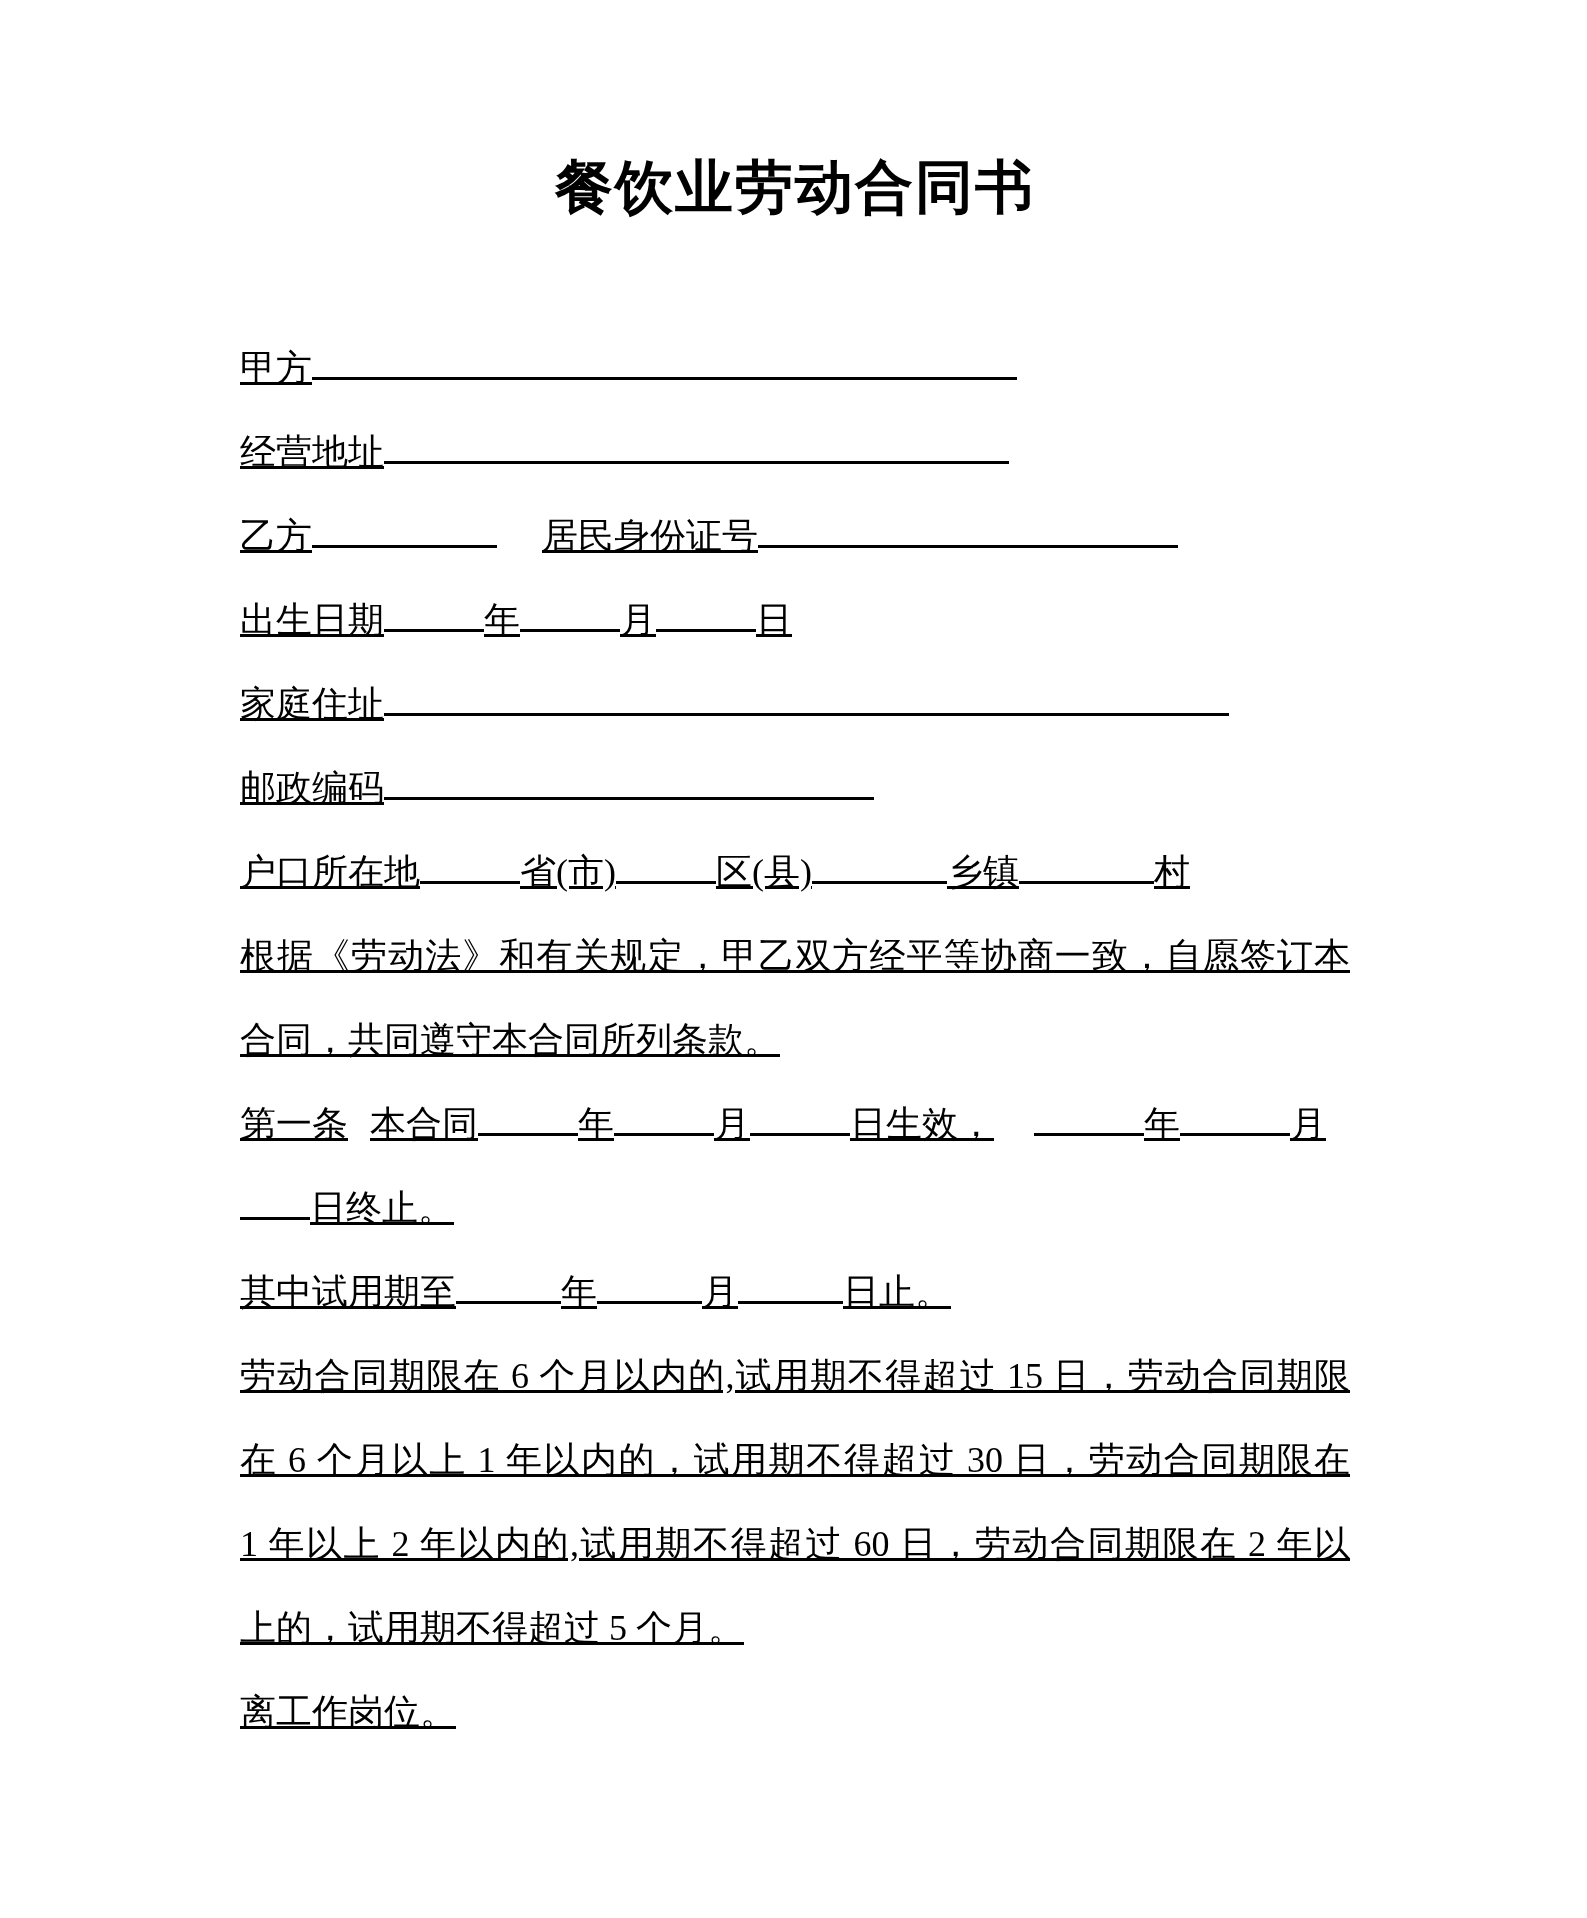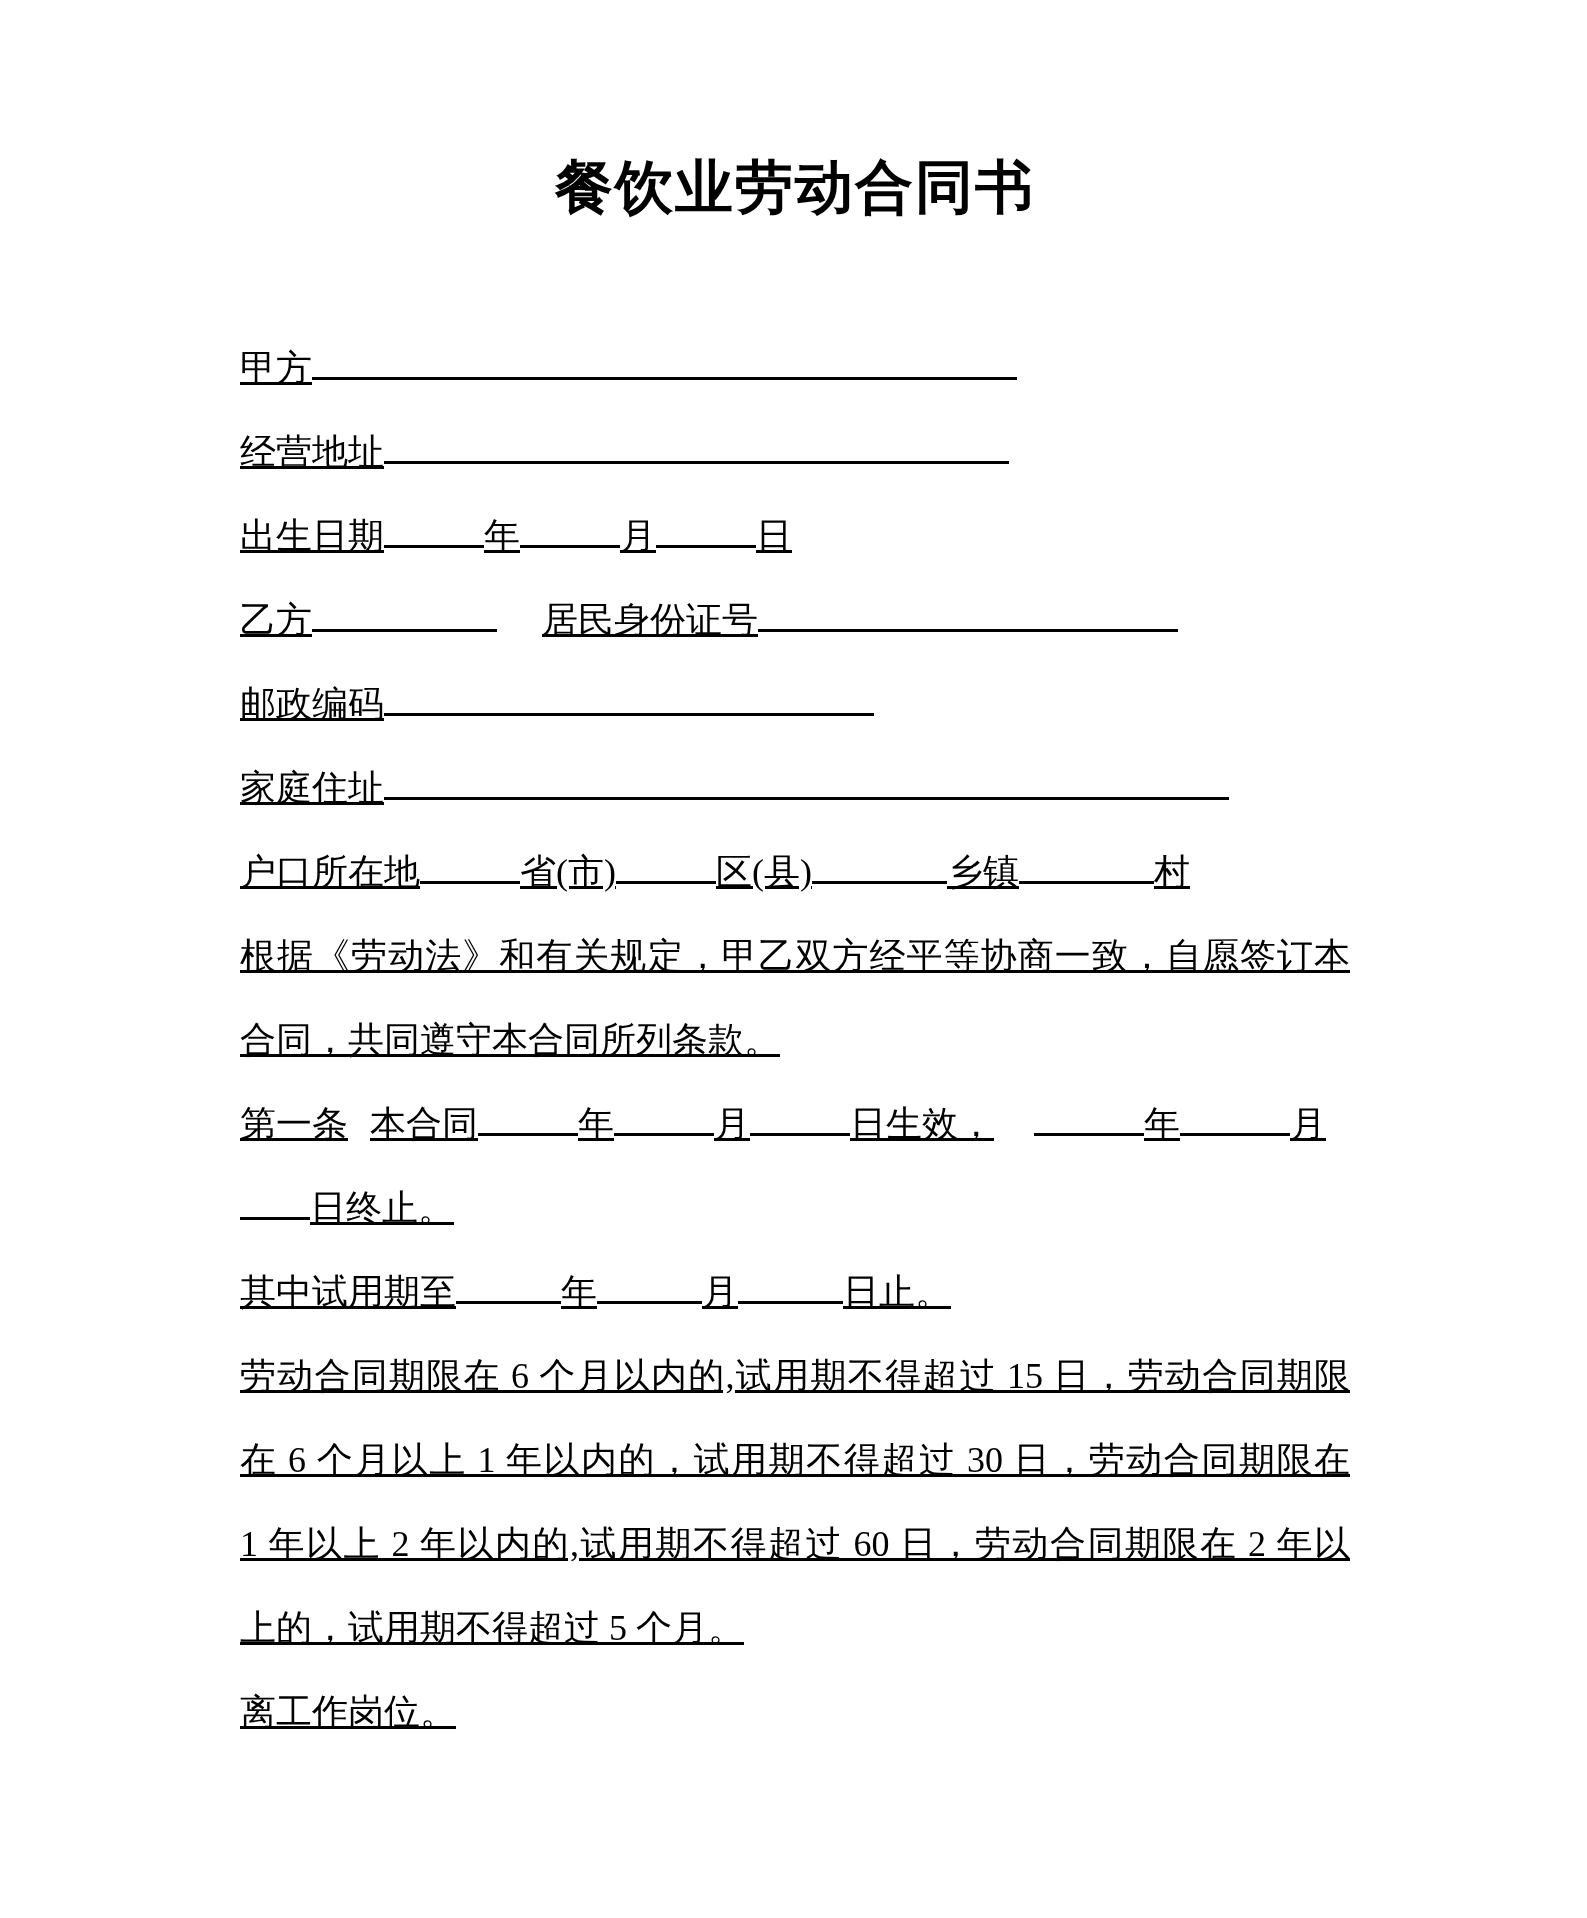--- a/index.html
+++ b/index.html
@@ -60,24 +60,24 @@
   }
 </style>
 </head>
 <body>
 
 <div class="page">
   <h1 class="title">餐饮业劳动合同书</h1>
   <div class="doc-body" id="doc-body">
       <div class="line"><span class="run">甲方</span><span class="blank" style="width: 705px;"></span></div>
       <div class="line"><span class="run">经营地址</span><span class="blank" style="width: 625px;"></span></div>
+      <div class="line"><span class="run">乙方</span><span class="blank" style="width: 185px;"></span><span class="gap" style="width: 45px;"></span><span class="run">居民身份证号</span><span class="blank" style="width: 420px;"></span></div>
       <div class="line"><span class="run">出生日期</span><span class="blank" style="width: 100px;"></span><span class="run">年</span><span class="blank" style="width: 100px;"></span><span class="run">月</span><span class="blank" style="width: 100px;"></span><span class="run">日</span></div>
-      <div class="line"><span class="run">乙方</span><span class="blank" style="width: 185px;"></span><span class="gap" style="width: 45px;"></span><span class="run">居民身份证号</span><span class="blank" style="width: 420px;"></span></div>
+      <div class="line"><span class="run">家庭住址</span><span class="blank" style="width: 845px;"></span></div>
       <div class="line"><span class="run">邮政编码</span><span class="blank" style="width: 490px;"></span></div>
-      <div class="line"><span class="run">家庭住址</span><span class="blank" style="width: 845px;"></span></div>
       <div class="line"><span class="run">户口所在地</span><span class="blank" style="width: 100px;"></span><span class="run">省(市)</span><span class="blank" style="width: 100px;"></span><span class="run">区(县)</span><span class="blank" style="width: 135px;"></span><span class="run">乡镇</span><span class="blank" style="width: 135px;"></span><span class="run">村</span></div>
       <div class="line stretch"><span class="run">根据《劳动法》和有关规定，甲乙双方经平等协商一致，自愿签订本</span></div>
       <div class="line"><span class="run">合同，共同遵守本合同所列条款。</span></div>
       <div class="line"><span class="run">第一条</span><span class="gap" style="width: 22px;"></span><span class="run">本合同</span><span class="blank" style="width: 100px;"></span><span class="run">年</span><span class="blank" style="width: 100px;"></span><span class="run">月</span><span class="blank" style="width: 100px;"></span><span class="run">日生效，</span><span class="gap" style="width: 40px;"></span><span class="blank" style="width: 110px;"></span><span class="run">年</span><span class="blank" style="width: 110px;"></span><span class="run">月</span></div>
       <div class="line"><span class="blank" style="width: 70px;"></span><span class="run">日终止。</span></div>
       <div class="line"><span class="run">其中试用期至</span><span class="blank" style="width: 105px;"></span><span class="run">年</span><span class="blank" style="width: 105px;"></span><span class="run">月</span><span class="blank" style="width: 105px;"></span><span class="run">日止。</span></div>
       <div class="line stretch"><span class="run">劳动合同期限在 6 个月以内的,试用期不得超过 15 日，劳动合同期限</span></div>
       <div class="line stretch"><span class="run">在 6 个月以上 1 年以内的，试用期不得超过 30 日，劳动合同期限在</span></div>
       <div class="line stretch"><span class="run">1 年以上 2 年以内的,试用期不得超过 60 日，劳动合同期限在 2 年以</span></div>
       <div class="line"><span class="run">上的，试用期不得超过 5 个月。</span></div>

